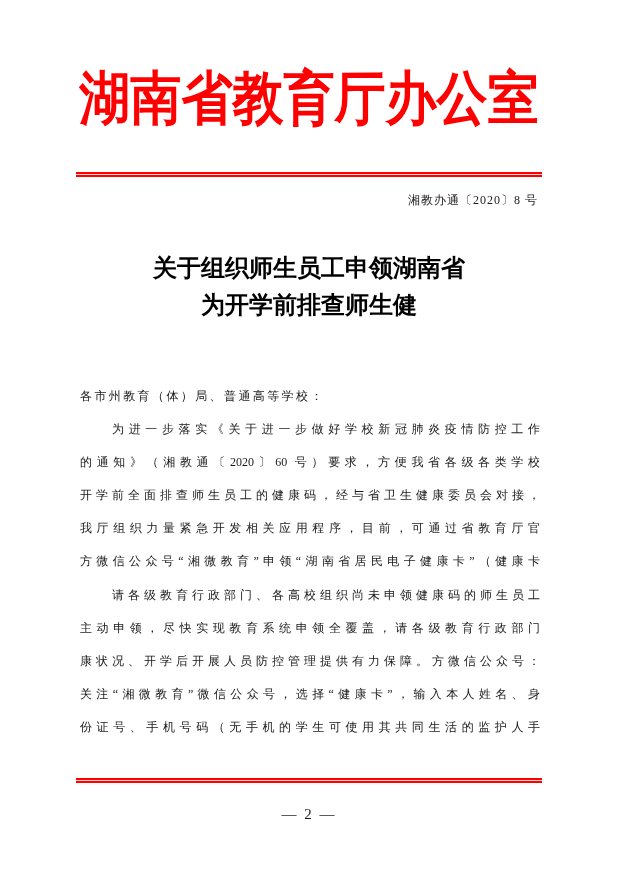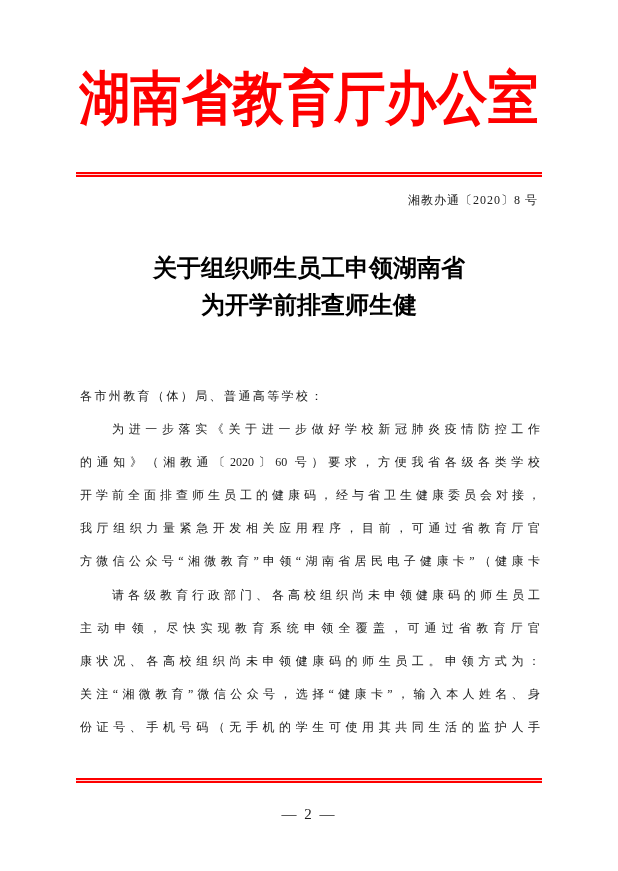--- a/index.html
+++ b/index.html
@@ -116,22 +116,22 @@
   </div>
 
   <div class="body-block">
       <div class="line">各市州教育（体）局、普通高等学校：</div>
       <div class="line indent fill">为进一步落实《关于进一步做好学校新冠肺炎疫情防控工作</div>
       <div class="line fill">的通知》（湘教通〔2020〕60 号）要求，方便我省各级各类学校</div>
       <div class="line fill">开学前全面排查师生员工的健康码，经与省卫生健康委员会对接，</div>
       <div class="line fill">我厅组织力量紧急开发相关应用程序，目前，可通过省教育厅官</div>
       <div class="line fill">方微信公众号“湘微教育”申领“湖南省居民电子健康卡”（健康卡</div>
       <div class="line indent fill">请各级教育行政部门、各高校组织尚未申领健康码的师生员工</div>
-      <div class="line fill">主动申领，尽快实现教育系统申领全覆盖，可通过省教育厅官</div>
-      <div class="line fill">康状况、各高校组织尚未申领健康码的师生员工。申领方式为：</div>
+      <div class="line fill">主动申领，尽快实现教育系统申领全覆盖，请各级教育行政部门</div>
+      <div class="line fill">康状况、开学后开展人员防控管理提供有力保障。方微信公众号：</div>
       <div class="line fill">关注“湘微教育”微信公众号，选择“健康卡”，输入本人姓名、身</div>
       <div class="line fill">份证号、手机号码（无手机的学生可使用其共同生活的监护人手</div>
     </div>
 
   <div class="rule rule-footer"></div>
 
   <div class="page-number">— 2 —</div>
 
 </div>
 

